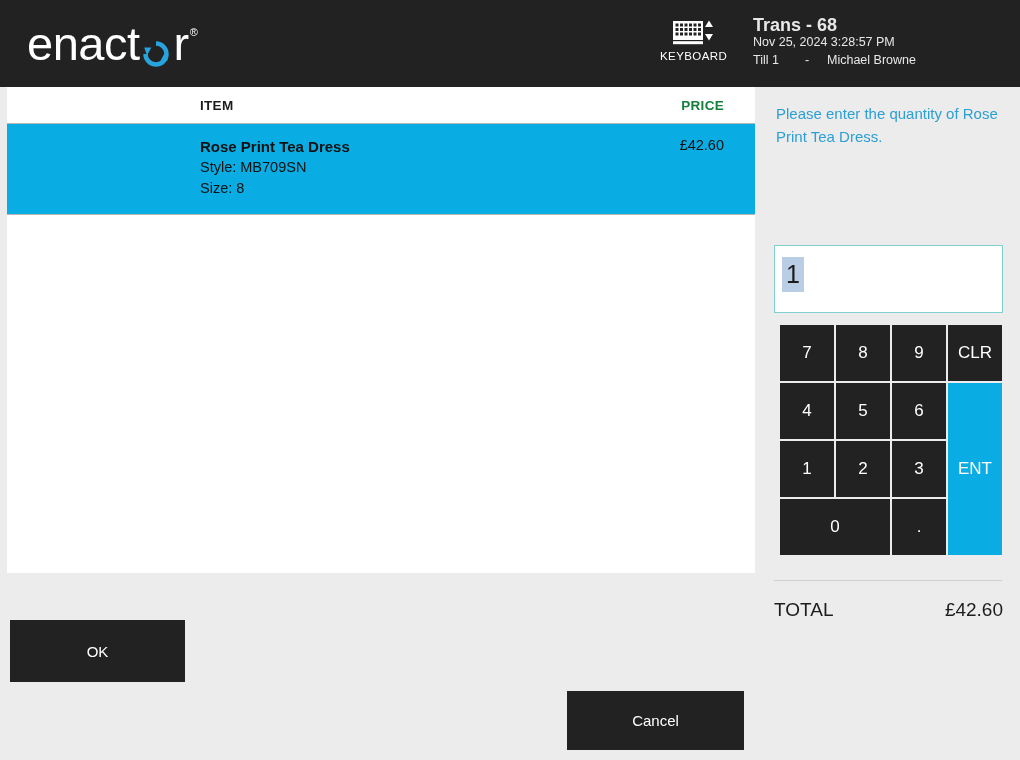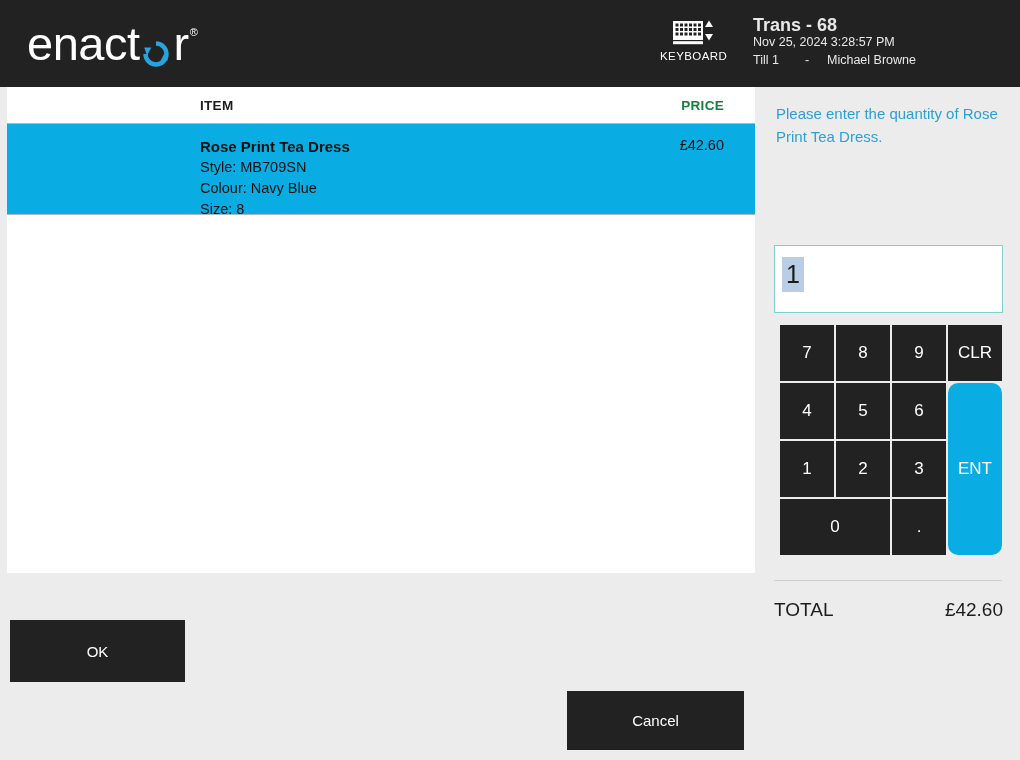--- a/index.html
+++ b/index.html
@@ -229,21 +229,20 @@
     display: flex;
     align-items: center;
     justify-content: center;
     cursor: pointer;
     user-select: none;
   }
   .key-ent {
     background: #09ADE3;
     grid-column: 4;
     grid-row: 2 / span 3;
-    border-radius: 10px;
   }
   .key-zero { grid-column: 1 / span 2; grid-row: 4; }
   .key-dot  { grid-column: 3; grid-row: 4; }
   .key-clr  { grid-column: 4; grid-row: 1; }
 
   .divider {
     position: absolute;
     left: 19px;
     top: 493px;
     width: 228px;
@@ -368,21 +367,20 @@
 
     <div class="list-header">
       <div class="col-item">ITEM</div>
       <div class="col-price">PRICE</div>
     </div>
 
     <div class="list-row">
       <div class="row-desc">
         <div class="row-name">Rose Print Tea Dress</div>
         <div class="row-attr">Style: MB709SN</div>
-        <div class="row-attr">Colour: Navy Blue</div>
         <div class="row-attr">Size: 8</div>
       </div>
       <div class="row-price">£42.60</div>
     </div>
   </div>
 
   <div class="side-pane">
     <div class="prompt">Please enter the quantity of Rose Print Tea Dress.</div>
 
     <div class="qty-input">

